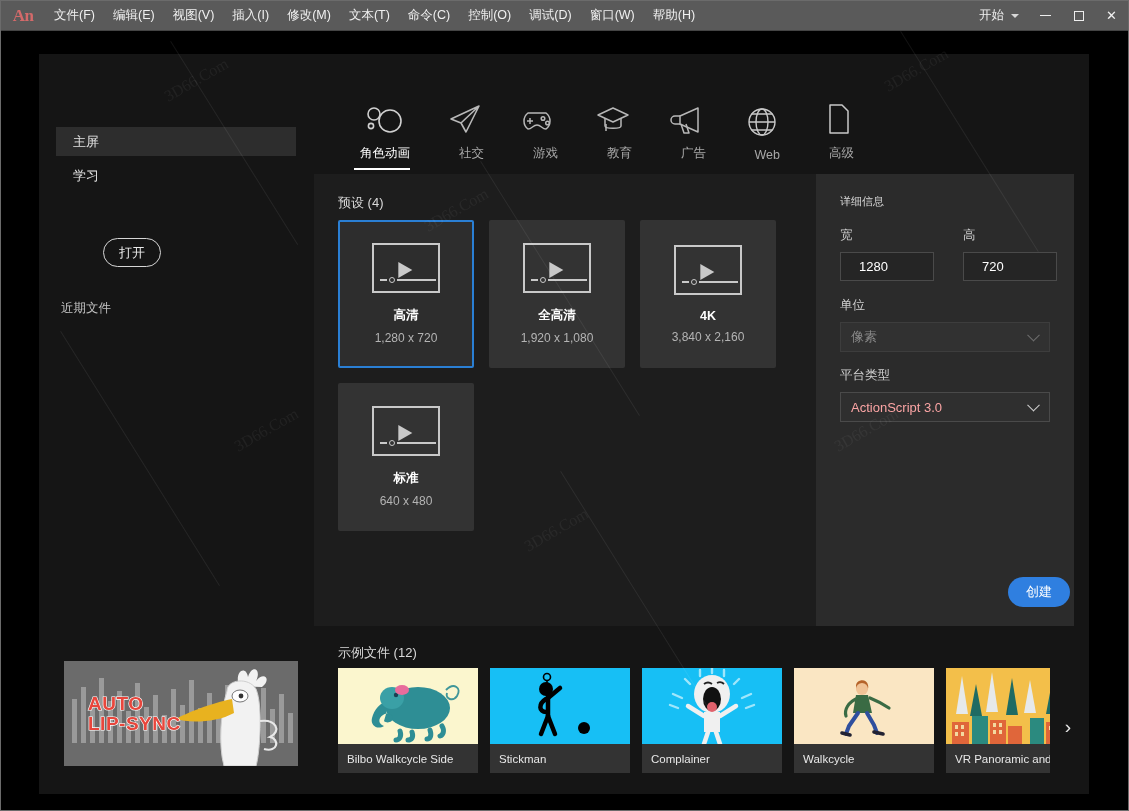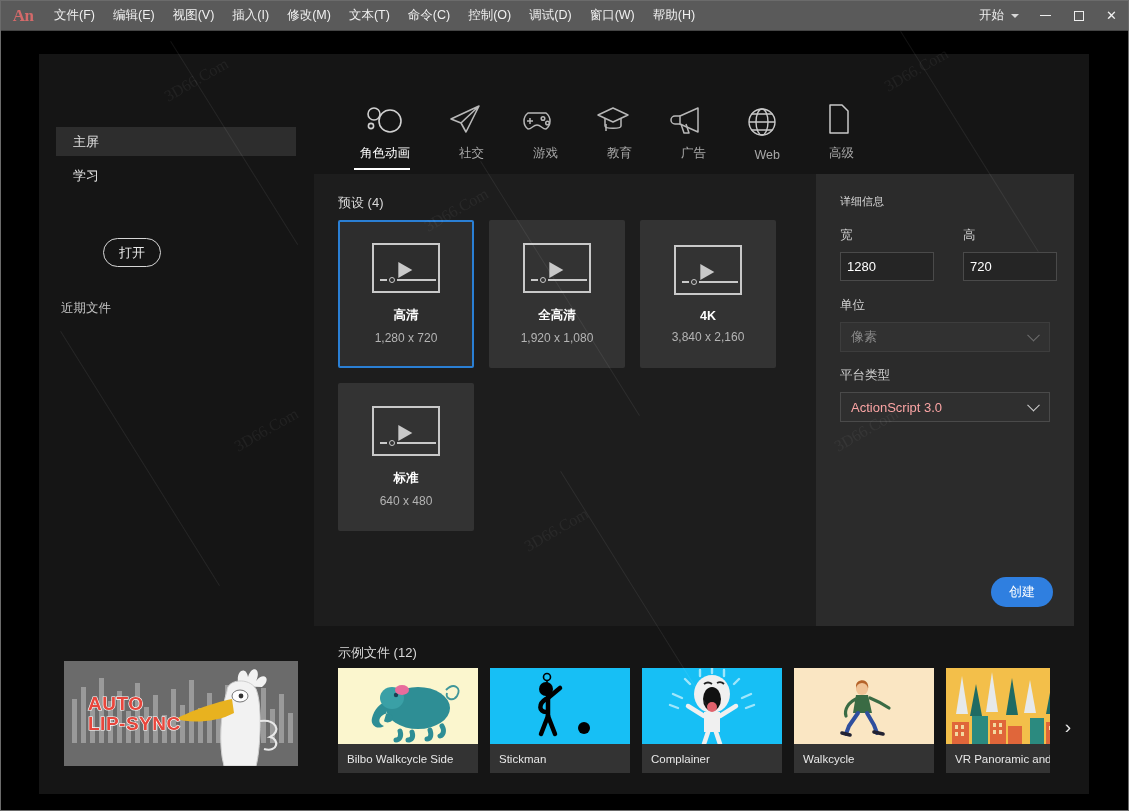--- a/index.html
+++ b/index.html
@@ -213,21 +213,21 @@
   }
   .field-label { color: #cfcfcf; font-size: 12.5px; }
   .fw { position: absolute; left: 24px; top: 53px; }
   .fh { position: absolute; left: 147px; top: 53px; }
   .num-input {
     margin-top: 8px;
     width: 94px; height: 29px;
     background: #252525;
     border: 1px solid #4a4a4a;
     color: #ffffff; font-size: 13px;
-    padding: 0 6px;
+    padding: 0 18px;
     font-family: "Liberation Sans", sans-serif;
   }
   .fu { position: absolute; left: 24px; top: 123px; }
   .fp { position: absolute; left: 24px; top: 193px; }
   .select-box {
     margin-top: 8px;
     width: 210px; height: 30px;
     background: #2f2f2f;
     border: 1px solid #4a4a4a;
     display: flex; align-items: center;
@@ -239,21 +239,21 @@
   .select-val.muted { color: #8a8a8a; }
   .chev {
     position: absolute; right: 11px; top: 50%;
     width: 9px; height: 9px;
     border-right: 1.6px solid #cfcfcf;
     border-bottom: 1.6px solid #cfcfcf;
     transform: translateY(-70%) rotate(45deg);
   }
   .chev.dim { border-color: #6d6d6d; }
   .create-btn {
-    position: absolute; right: 21px; bottom: 19px;
+    position: absolute; right: 4px; bottom: 19px;
     width: 62px; height: 30px;
     background: #2f7fe0;
     border: none; border-radius: 15px;
     color: #ffffff; font-size: 13px;
     display: flex; align-items: center; justify-content: center;
     cursor: pointer;
     font-family: "Liberation Sans", sans-serif;
   }
 
   

